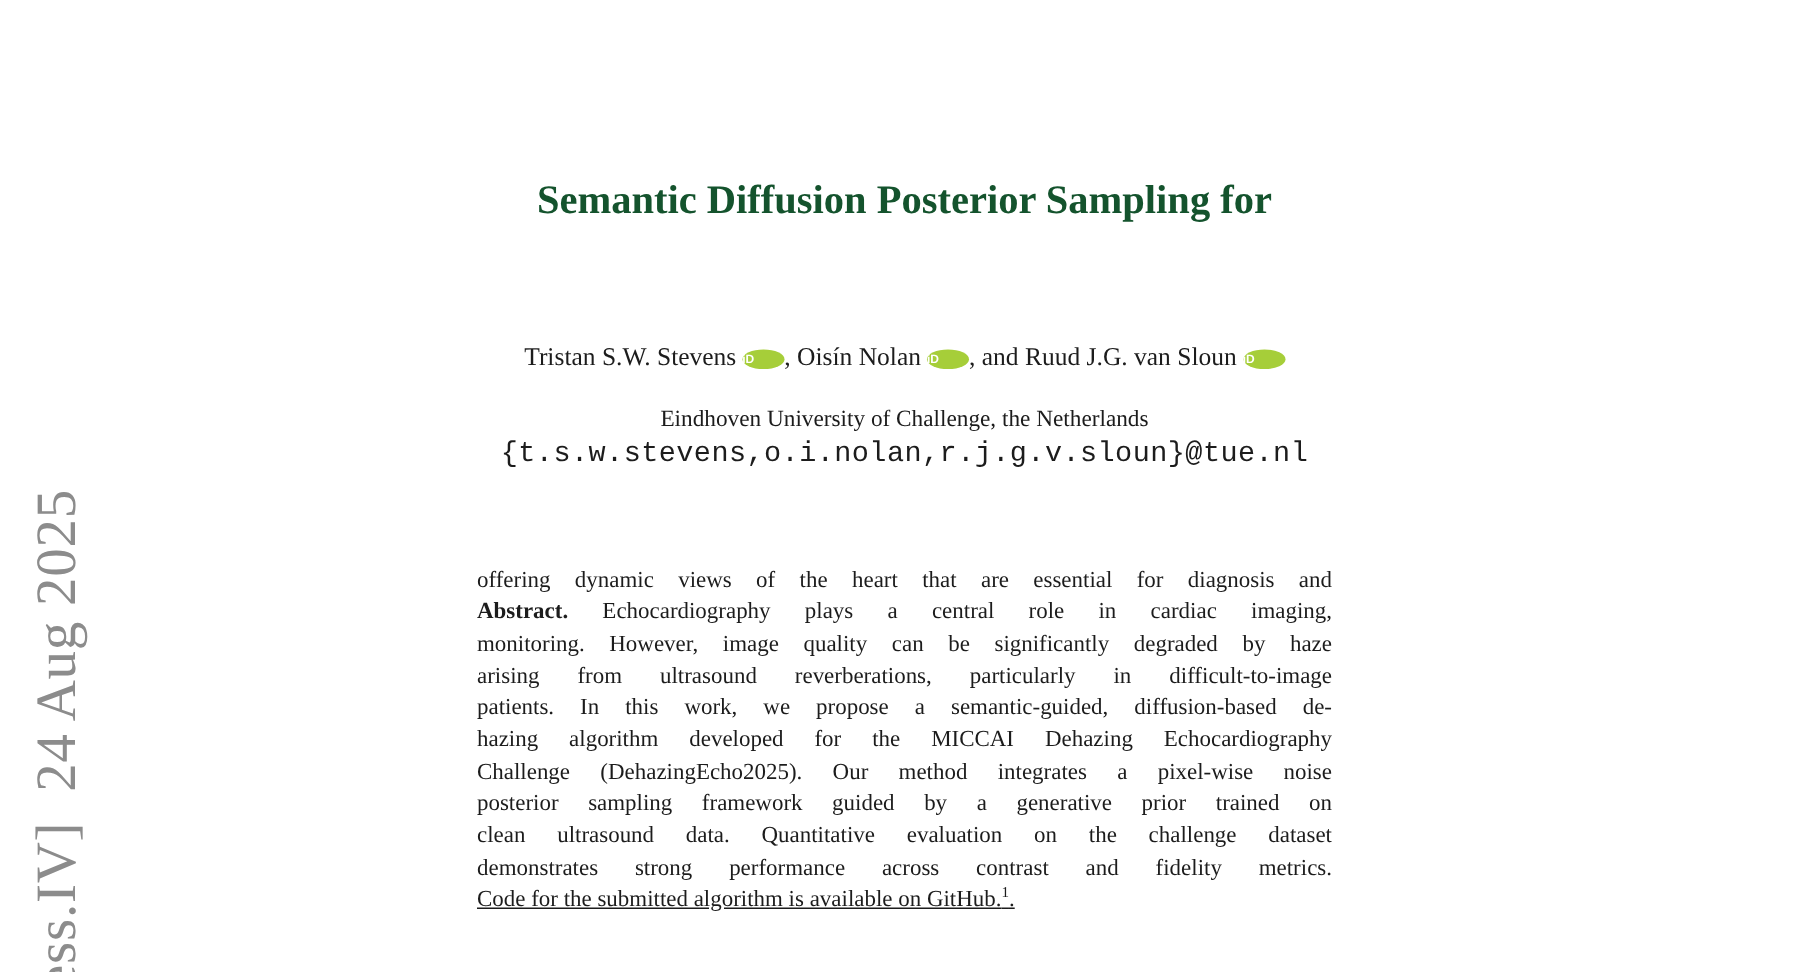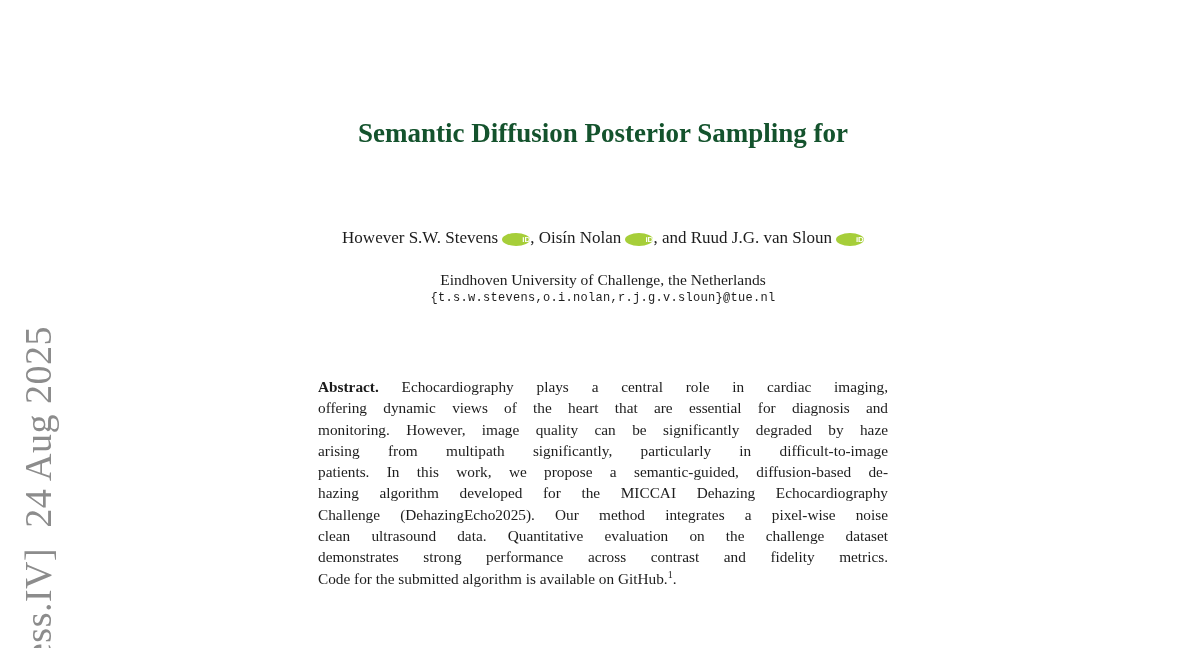--- a/index.html
+++ b/index.html
@@ -21,67 +21,68 @@
     text-align:center;font-weight:bold;font-size:27px;line-height:36px;
     color:#14532d;
   }
   .authors{
     position:absolute;top:228px;left:-10px;width:590px;
     text-align:center;font-size:17px;color:#1c1c1c;white-space:nowrap;
   }
   .orcid{
     display:inline-block;width:28px;height:13px;border-radius:50%;
     background:#A6CE39;color:#ffffff;font-size:8px;line-height:13px;
-    text-align:right;font-family:"Liberation Sans", sans-serif;
+    text-align:left;font-family:"Liberation Sans", sans-serif;
     font-weight:bold;vertical-align:1px;margin-left:4px;
   }
   .affiliation{
     position:absolute;top:271px;left:0;width:100%;
     text-align:center;font-size:15.5px;
   }
   .email{
     position:absolute;top:291px;left:0;width:100%;
     text-align:center;font-family:"Liberation Mono", monospace;
-    font-size:12px;letter-spacing:0.3px;
+    font-size:19px;letter-spacing:0.3px;
   }
   .abstract{
     position:absolute;top:376px;left:0;width:570px;
     font-size:15.3px;line-height:21.3px;
   }
   .abs-line{text-align:justify;text-align-last:justify;}
-  .abs-line.last{text-align-last:left;}
+  .abs-line.last{text-align-last:left;text-decoration:underline;}
   .abs-label{font-weight:bold;}
   sup.footnote{font-size:10px;line-height:0;}
 </style>
 </head>
 <body>
 
 <div class="watermark">ess.IV]  24 Aug 2025</div>
 
 <div class="content">
 
   <div class="title">
     <div>Semantic Diffusion Posterior Sampling for</div>
   </div>
 
-  <div class="authors" id="authors"><span><span>However S.W. Stevens</span><span class="orcid" style="background: rgb(166, 206, 57);">iD</span>, </span><span><span>Oisín Nolan</span><span class="orcid" style="background: rgb(166, 206, 57);">iD</span>, and </span><span><span>Ruud J.G. van Sloun</span><span class="orcid" style="background: rgb(166, 206, 57);">iD</span></span></div>
+  <div class="authors" id="authors"><span><span>Tristan S.W. Stevens</span><span class="orcid" style="background: rgb(166, 206, 57);">iD</span>, </span><span><span>Oisín Nolan</span><span class="orcid" style="background: rgb(166, 206, 57);">iD</span>, and </span><span><span>Ruud J.G. van Sloun</span><span class="orcid" style="background: rgb(166, 206, 57);">iD</span></span></div>
 
   <div class="affiliation">Eindhoven University of Challenge, the Netherlands</div>
 
   <div class="email">{t.s.w.stevens,o.i.nolan,r.j.g.v.sloun}@tue.nl</div>
 
   <div class="abstract">
     <div id="abs-lines">
+        <div class="abs-line">offering dynamic views of the heart that are essential for diagnosis and</div>
         <div class="abs-line"><span class="abs-label">Abstract.</span> Echocardiography plays a central role in cardiac imaging,</div>
-        <div class="abs-line">offering dynamic views of the heart that are essential for diagnosis and</div>
         <div class="abs-line">monitoring. However, image quality can be significantly degraded by haze</div>
-        <div class="abs-line">arising from multipath significantly, particularly in difficult-to-image</div>
+        <div class="abs-line">arising from ultrasound reverberations, particularly in difficult-to-image</div>
         <div class="abs-line">patients. In this work, we propose a semantic-guided, diffusion-based de-</div>
         <div class="abs-line">hazing algorithm developed for the MICCAI Dehazing Echocardiography</div>
         <div class="abs-line">Challenge (DehazingEcho2025). Our method integrates a pixel-wise noise</div>
+        <div class="abs-line">posterior sampling framework guided by a generative prior trained on</div>
         <div class="abs-line">clean ultrasound data. Quantitative evaluation on the challenge dataset</div>
         <div class="abs-line">demonstrates strong performance across contrast and fidelity metrics.</div>
       </div>
     <div class="abs-line last">
       <span>Code for the submitted algorithm is available on GitHub.</span><sup class="footnote">1</sup><span>.</span>
     </div>
   </div>
 
 </div>
 

